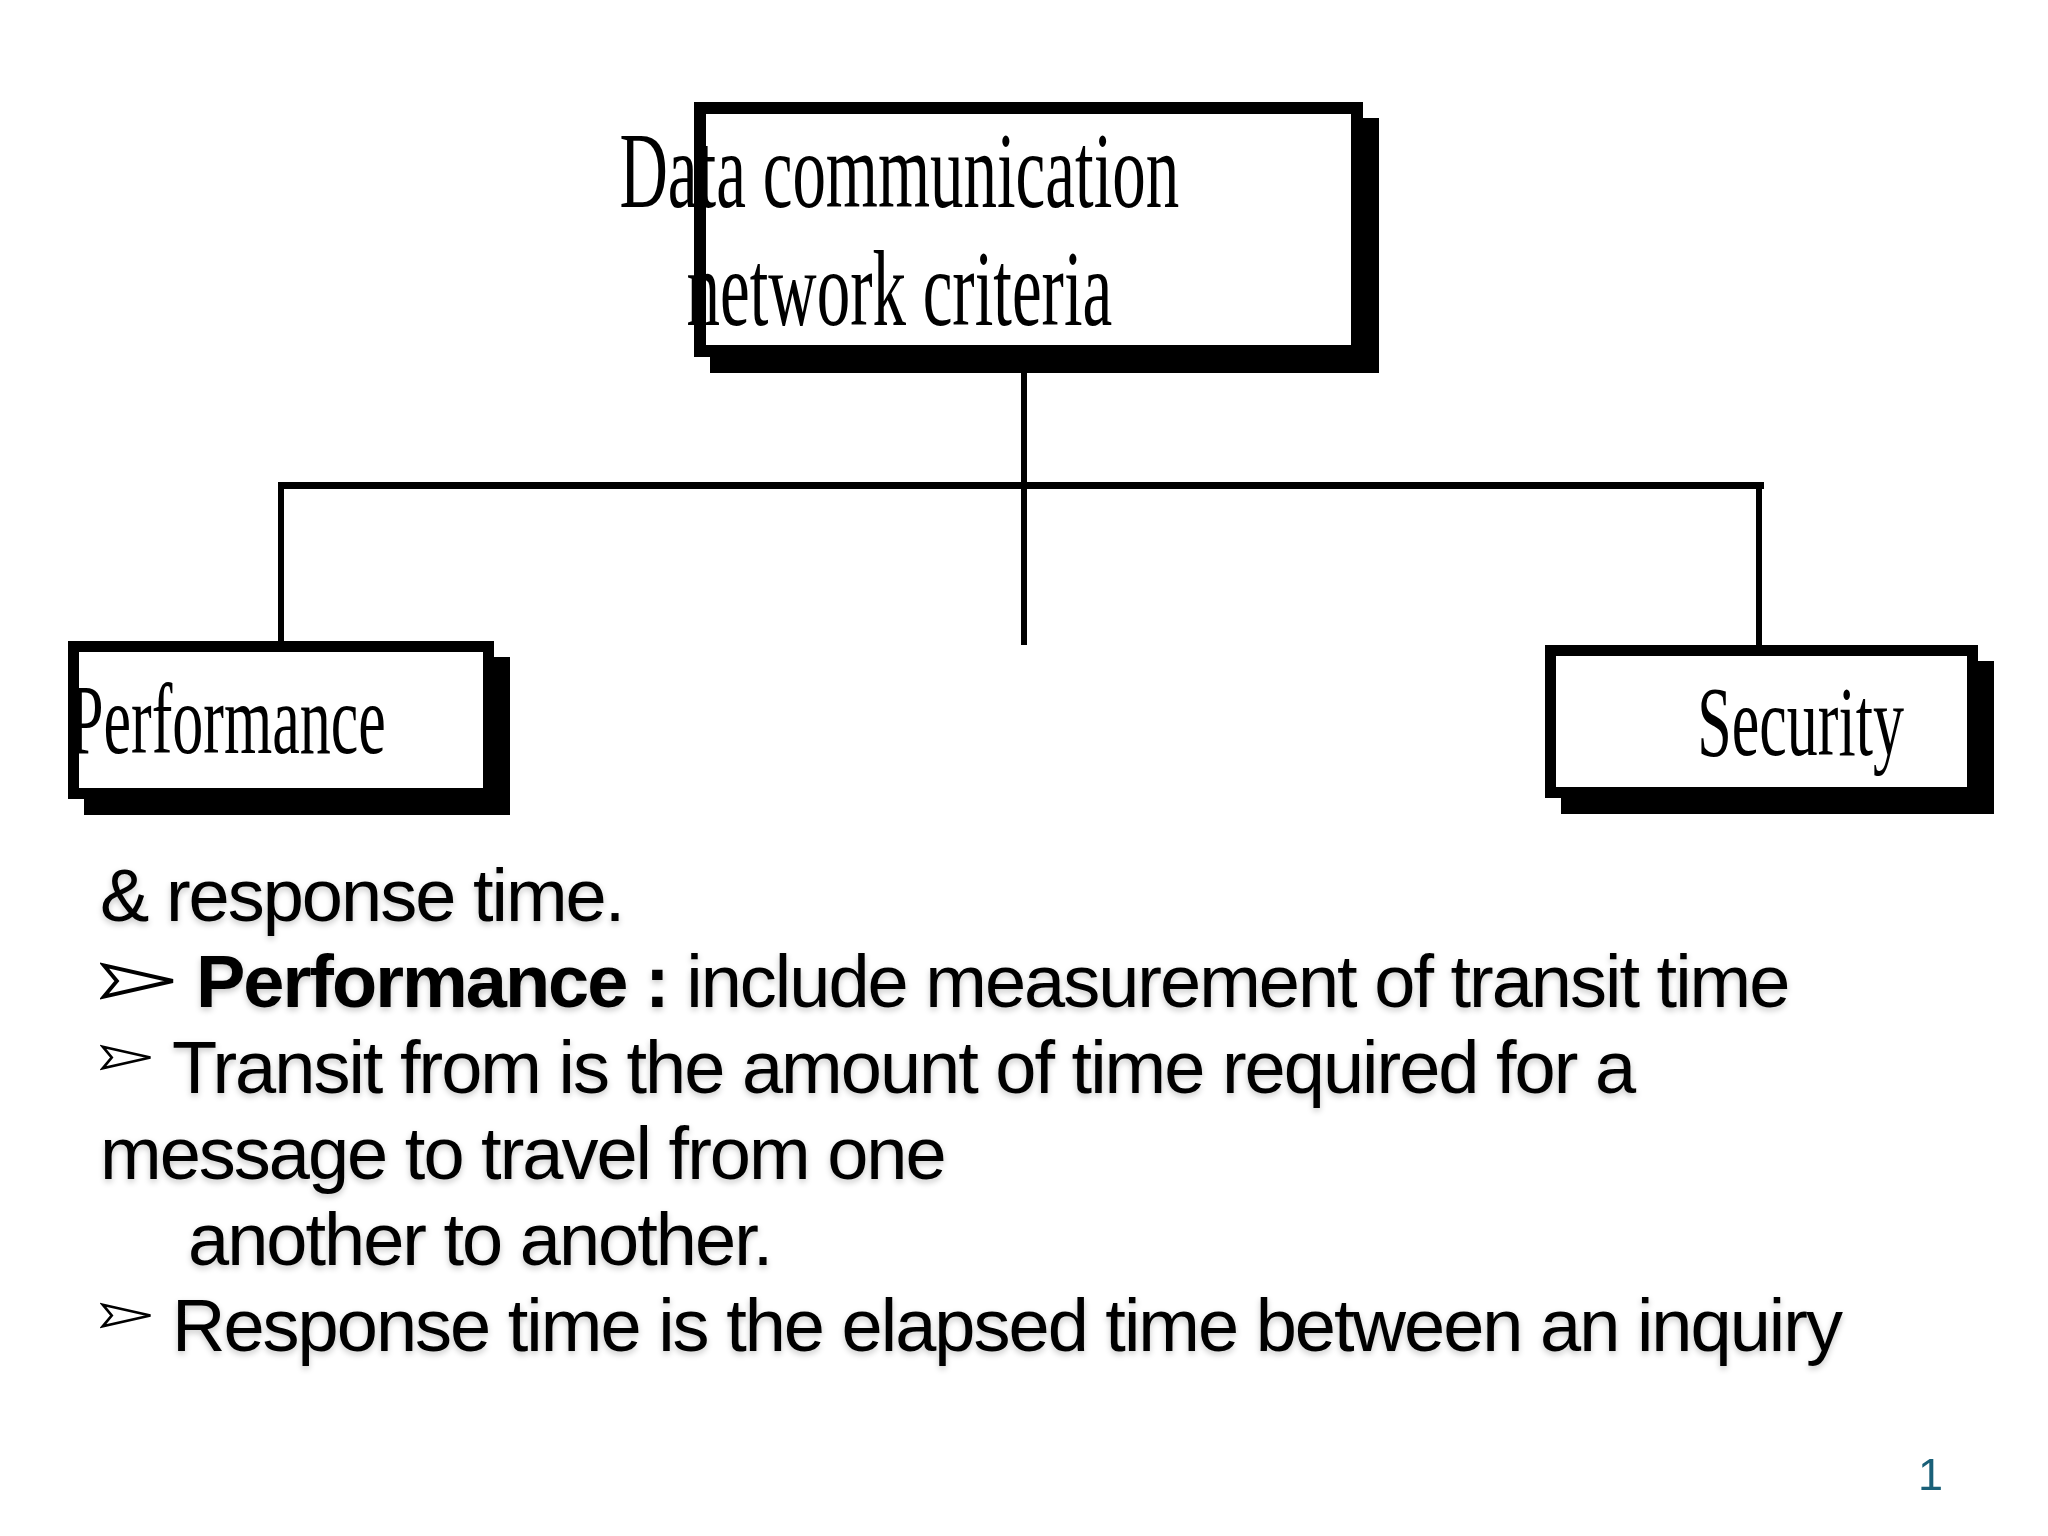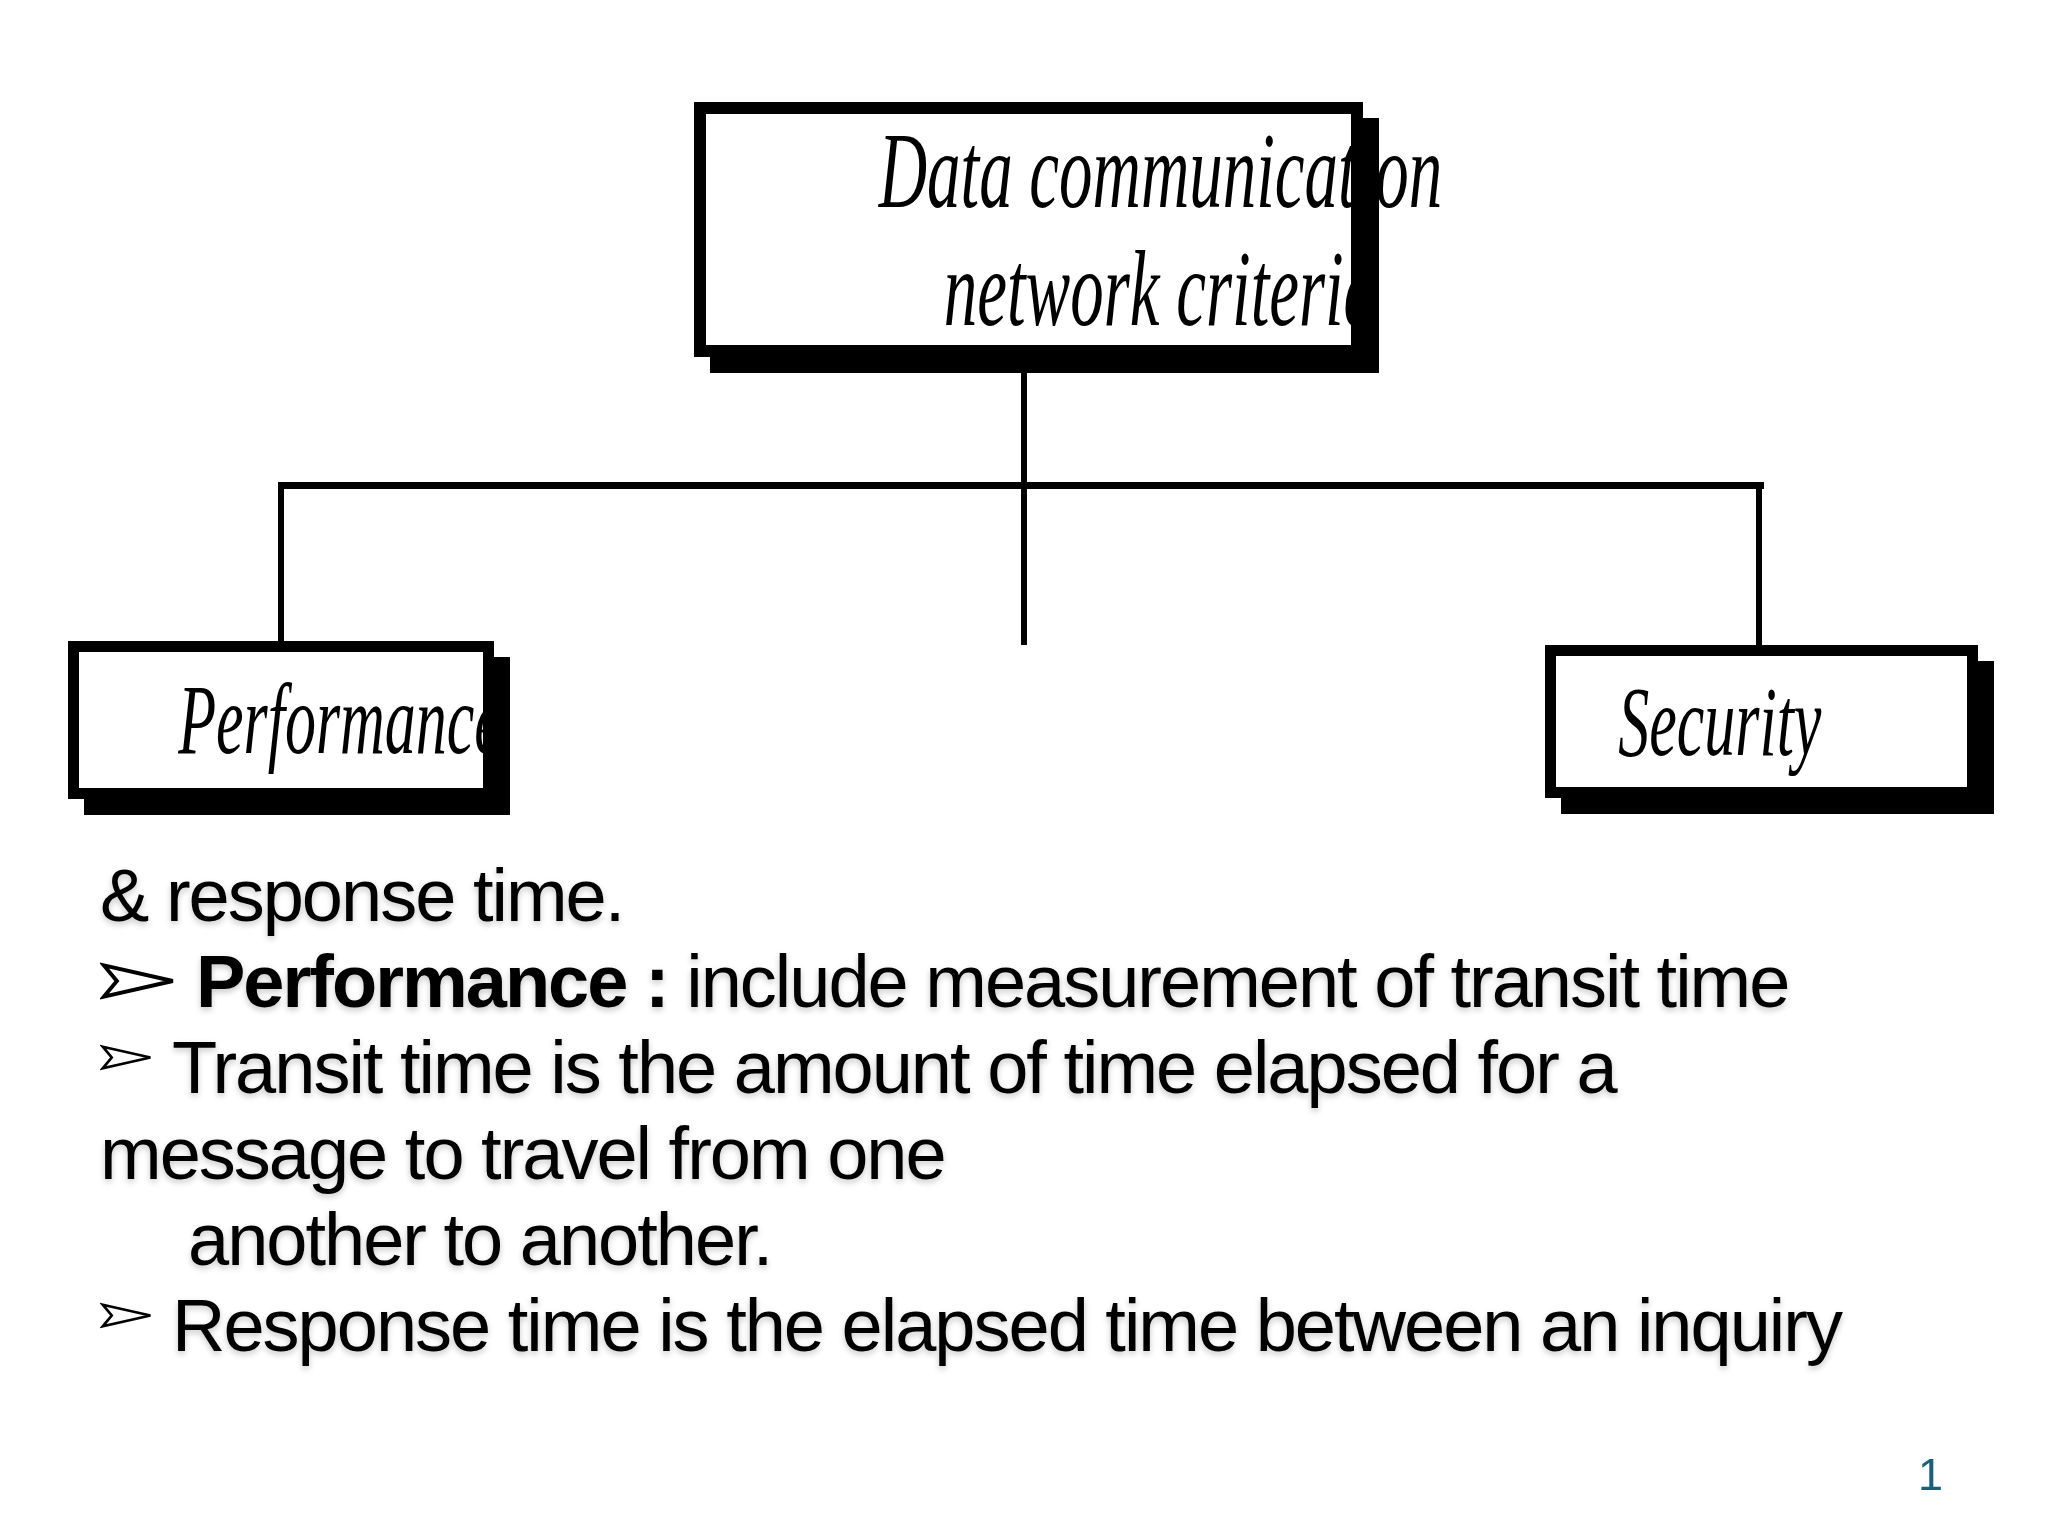--- a/index.html
+++ b/index.html
@@ -14,22 +14,21 @@
 
   
   .node {
     position: absolute;
     box-sizing: border-box;
     background: #ffffff;
     border: 11px solid #000000;
     box-shadow: 16px 16px 0 0 #000000;
     display: flex;
     align-items: center;
-    justify-content: flex-start;
-    font-style: italic;
+    justify-content: flex-end;
   }
   .node-root { left: 694px; top: 102px; width: 669px; height: 255px; border-width: 12px; }
   .node-performance { left: 68px;   top: 641px; width: 426px; height: 158px; }
   .node-reliability { left: 805px;  top: 645px; width: 431px; height: 153px; }
   .node-security    { left: 1545px; top: 645px; width: 433px; height: 153px; }
 
   .root-label {
     text-align: center;
     font-family: "Liberation Serif", serif;
     font-size: 108px;
@@ -123,21 +122,21 @@
       <svg class="bullet big" width="78" height="40" viewBox="0 0 60 30">
         <path d="M3,3 L56,15 L3,27 L13,15 Z" fill="#ffffff" stroke="#000000" stroke-width="3" stroke-linejoin="miter"></path>
       </svg>
       <span class="lt"><b>Performance :</b><span> include measurement of transit time</span></span>
     </div>
 
     <div class="line">
       <svg class="bullet small" width="54" height="27" viewBox="0 0 60 30">
         <path d="M3,3 L56,15 L3,27 L13,15 Z" fill="#ffffff" stroke="#000000" stroke-width="3" stroke-linejoin="miter"></path>
       </svg>
-      <span class="lt">Transit time is the amount of time elapsed for a</span>
+      <span class="lt">Transit from is the amount of time required for a</span>
     </div>
 
     <div class="line">
       <span class="lt">message to travel from one</span>
     </div>
 
     <div class="line indent">
       <span class="lt">another to another.</span>
     </div>
 

